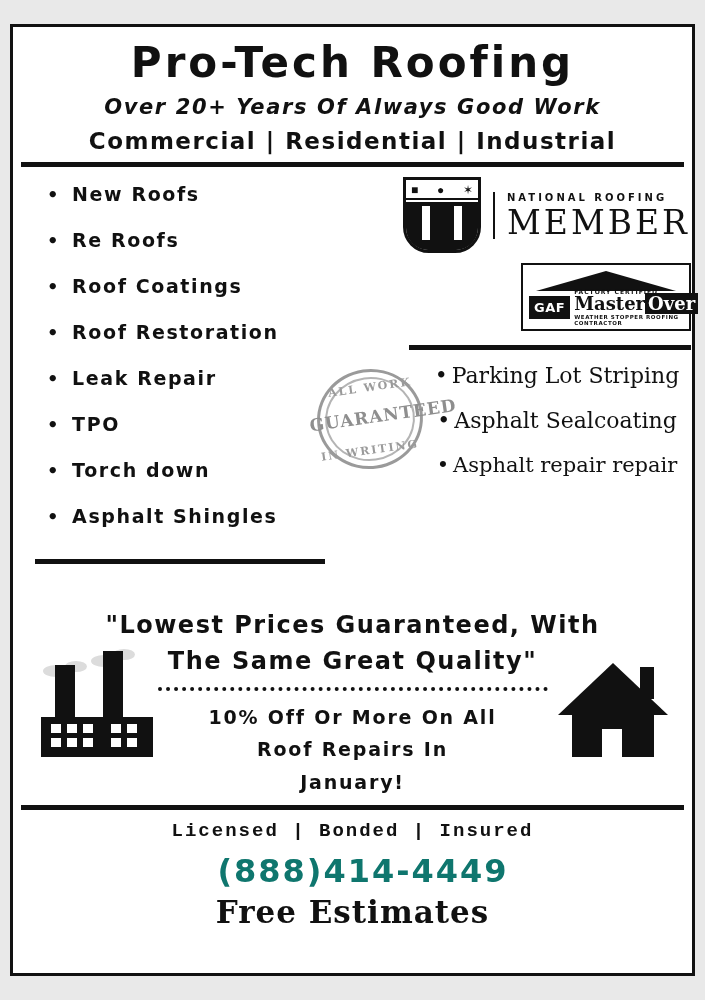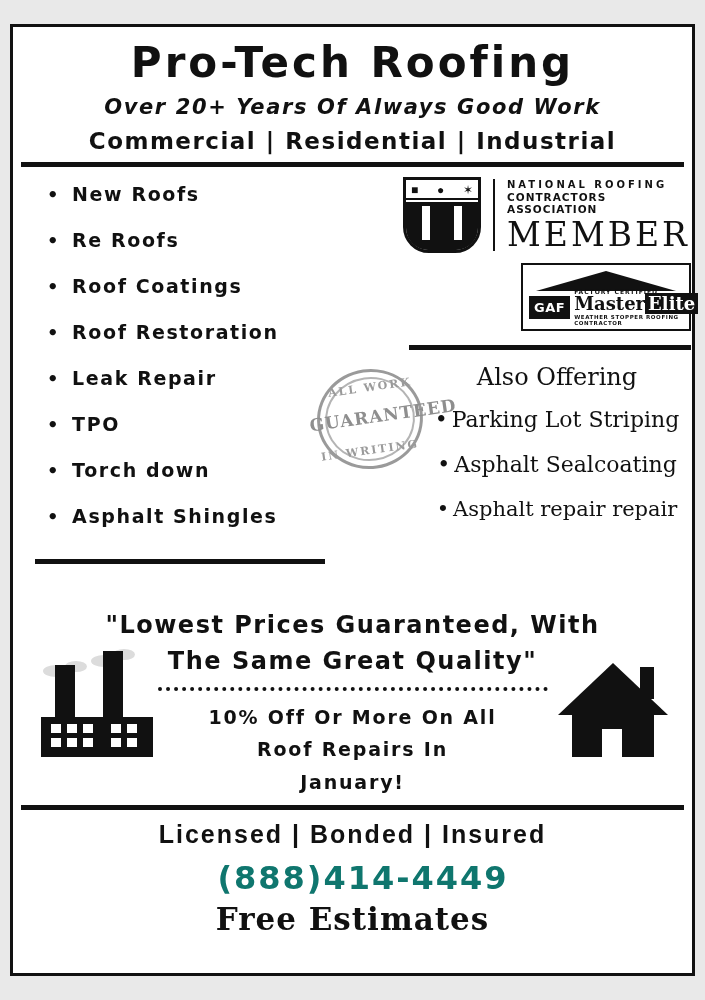--- a/index.html
+++ b/index.html
@@ -469,23 +469,23 @@
     width: 20px;
     height: 28px;
     background: #fff;
   }
 
   
   .footer {
     text-align: center;
   }
   .licensed {
-    font-family: Liberation Sans, sans-serif;
-    font-weight: bold;
-    font-size: 25px;
+    font-family: Liberation Mono, monospace;
+    font-weight: bold;
+    font-size: 19px;
     letter-spacing: 2px;
     color: #111;
     padding-top: 10px;
   }
   .phone {
     font-family: "DejaVu Sans", sans-serif;
     font-weight: bold;
     font-size: 32px;
     letter-spacing: 2px;
     color: #0f766e;
@@ -557,51 +557,49 @@
           <div class="band"></div>
           <div class="glyphs">
             <span>■</span>
             <span>●</span>
             <span>✶</span>
           </div>
           <div class="pillars"></div>
         </div>
         <div class="nrca-text">
           <div class="nrca-small1">NATIONAL ROOFING</div>
-          <div class="nrca-small2">CONTRACTORS ASSOCIATION</div>
           <div class="nrca-member">MEMBER</div>
         </div>
       </div>
 
       <div class="gaf">
         <div class="gaf-roof"></div>
         <div class="gaf-body">
           <div class="gaf-box">GAF</div>
           <div class="gaf-right">
             <div class="gaf-fc">FACTORY CERTIFIED</div>
             <div class="gaf-master">
-              <span>Master</span><span class="elite">Elite</span>
+              <span>Master</span><span class="elite">Over</span>
             </div>
             <div class="gaf-ws">WEATHER STOPPER ROOFING CONTRACTOR</div>
           </div>
         </div>
       </div>
 
       <div class="rule-right"></div>
 
       <div class="stamp">
         <div class="ring"></div>
         <div class="ring2"></div>
         <div class="top-arc">ALL WORK</div>
         <div class="mid">GUARANTEED</div>
         <div class="bot-arc">IN WRITING</div>
       </div>
 
       <div class="also">
-        <div class="also-title">Also Offering</div>
         <div class="also-item">
           <span class="dot">•</span><span>Parking Lot Striping</span>
         </div>
         <div class="also-item">
           <span class="dot">•</span><span>Asphalt Sealcoating</span>
         </div>
         <div class="also-item small">
           <span class="dot">•</span><span>Asphalt repair repair</span>
         </div>
       </div>

